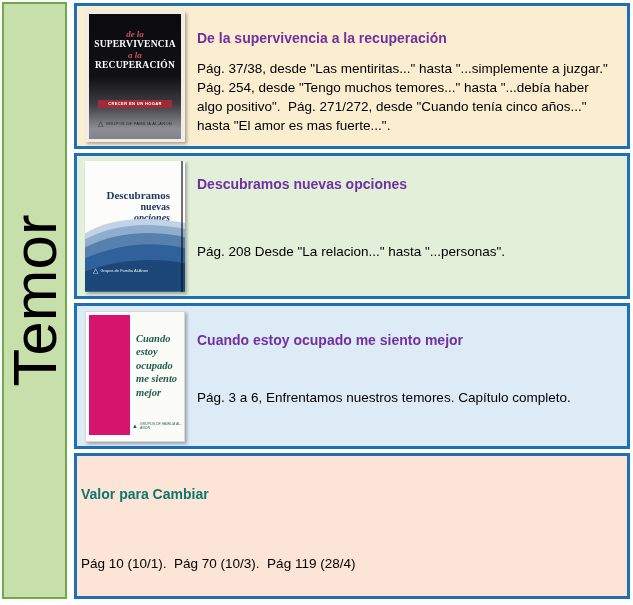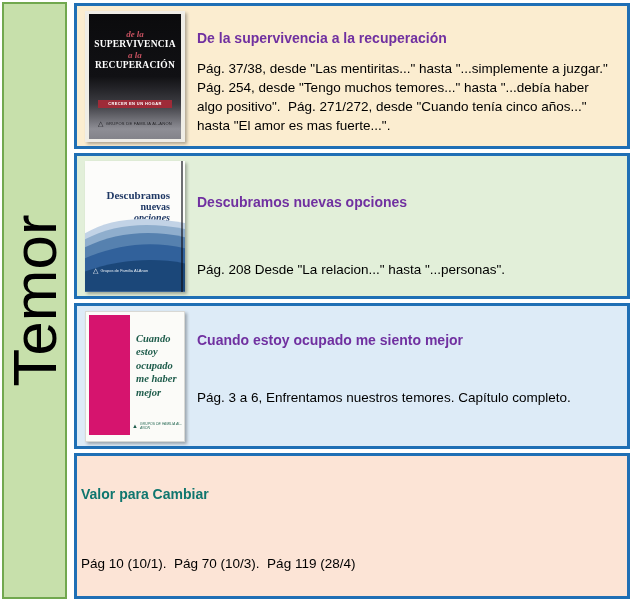--- a/index.html
+++ b/index.html
@@ -24,21 +24,21 @@
   .row {
     height:146px; margin-bottom:4px;
     border:3px solid #1F6FB5;
     display:flex; align-items:stretch;
   }
   .cover-col { width:116px; flex:0 0 116px; display:flex; align-items:center; padding-left:8px; }
   .row-text { flex:1; padding:0 10px 0 4px; }
   .title { font-size:14px; font-weight:bold; color:#7030A0; }
   .body  { font-size:13.5px; line-height:19px; color:#000; white-space:pre-wrap; }
   .r1 .row-text { padding-top:24px; } .r1 .body { margin-top:13px; }
-  .r2 .row-text { padding-top:38px; } .r2 .body { margin-top:50px; }
+  .r2 .row-text { padding-top:20px; } .r2 .body { margin-top:50px; }
   .r3 .row-text { padding-top:26px; } .r3 .body { margin-top:40px; }
   .r4 .row-text { padding-top:30px; } .r4 .body { margin-top:52px; }
 
   
   .cover { position:relative; width:100px; height:131px; box-shadow:2px 2px 3px rgba(0,0,0,0.3); }
 
   
   .c1 { background:#EFEDE6; padding:3px 4px; }
   .c1-inner {
     position:relative; width:100%; height:100%; text-align:center;
@@ -169,21 +169,21 @@
     </section>
 
     <section class="row r3" style="background-color: rgb(221, 235, 247); border-color: rgb(31, 111, 181);">
       <div class="cover-col">
         <div class="cover c3">
           <div class="c3-left"></div>
           <div class="c3-text">
             <div>Cuando</div>
             <div>estoy</div>
             <div>ocupado</div>
-            <div>me haber</div>
+            <div>me siento</div>
             <div>mejor</div>
           </div>
           <div class="c3-imprint">
             <span class="tri">▲</span>
             <span>GRUPOS DE FAMILIA AL-ANON</span>
           </div>
         </div>
       </div>
       <div class="row-text">
         <h3 class="title" style="color: rgb(112, 48, 160);">Cuando estoy ocupado me siento mejor</h3>

